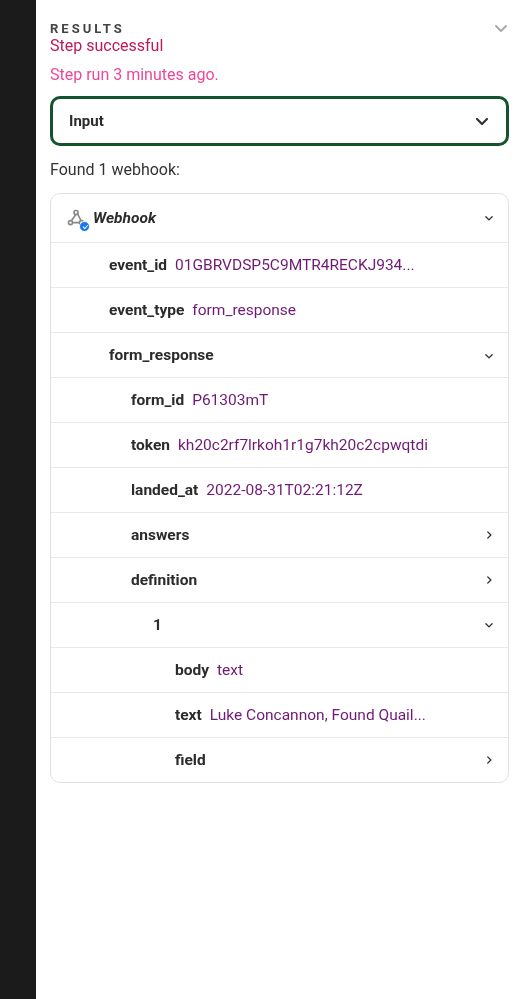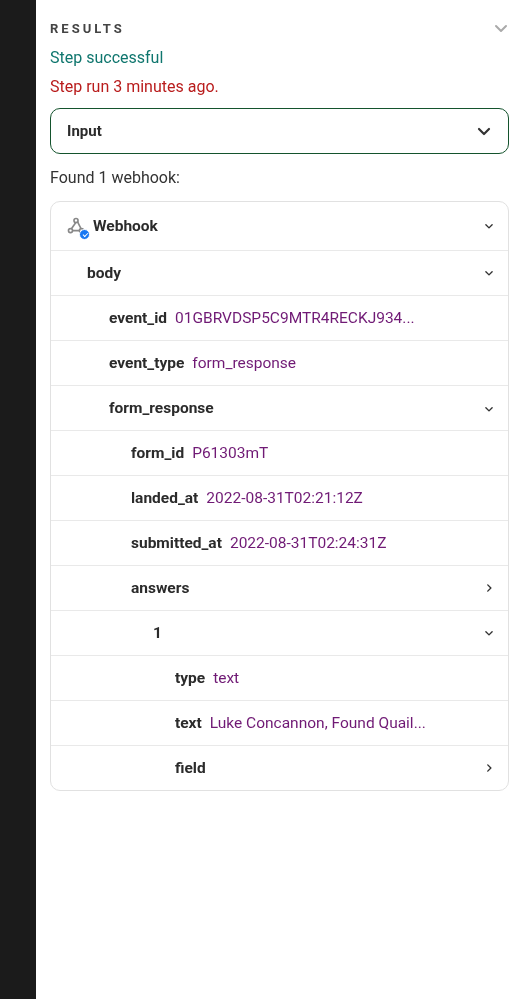--- a/index.html
+++ b/index.html
@@ -21,34 +21,33 @@
     padding: 20px 10px 0 14px;
   }
   .results-header {
     display: flex;
     justify-content: space-between;
     align-items: center;
     letter-spacing: 3px;
     font-size: 13px;
     font-weight: 700;
     color: #444;
-    margin-bottom: 12px;
   }
   .success {
-    color: #0f766e;
+    color: #be185d;
     font-size: 16px;
     margin-bottom: 10px;
   }
   .meta {
     font-size: 16px;
-    color: #b91c1c;
+    color: #ec4899;
     margin-bottom: 12px;
   }
   .input-box {
-    border: 1px solid #14532d;
+    border: 3px solid #14532d;
     border-radius: 10px;
     padding: 13px 16px;
     display: flex;
     justify-content: space-between;
     align-items: center;
     font-weight: 700;
     margin-bottom: 14px;
   }
   .found {
     font-size: 16px;
@@ -82,21 +81,21 @@
     text-overflow: ellipsis;
     white-space: nowrap;
     flex: 1;
   }
   .row .expander {
     margin-left: auto;
     flex: 0 0 auto;
     color: #555;
     padding-left: 6px;
   }
-  .d0 { padding-left: 14px; }
+  .d0 { padding-left: 14px; font-style: italic; }
   .d1 { padding-left: 36px; }
   .d2 { padding-left: 58px; align-items: flex-end; }
   .d3 { padding-left: 80px; }
   .d4 { padding-left: 102px; }
   .d5 { padding-left: 124px; }
   .chev-down, .chev-right, .chev-header {
     width: 16px; height: 16px;
     display: inline-block;
   }
   .chev-down svg, .chev-right svg, .chev-header svg { width: 100%; height: 100%; }
@@ -176,28 +175,20 @@
         <span class="webhook-badge"></span>
       </span>
       <span class="key">Webhook</span>
       <span class="expander chev-down">
         <svg viewBox="0 0 16 16">
             <path d="M3 6 l5 5 l5 -5" fill="none" stroke="#333" stroke-width="2.2" stroke-linecap="round" stroke-linejoin="round"></path>
           </svg>
       </span>
     </div>
 
-    <div class="row d1">
-      <span class="key">body</span>
-      <span class="expander chev-down">
-        <svg viewBox="0 0 16 16">
-            <path d="M3 6 l5 5 l5 -5" fill="none" stroke="#333" stroke-width="2.2" stroke-linecap="round" stroke-linejoin="round"></path>
-          </svg>
-      </span>
-    </div>
 
     <div class="row d2">
       <span class="key">event_id</span>
       <span class="val">01GBRVDSP5C9MTR4RECKJ934...</span>
     </div>
 
     <div class="row d2">
       <span class="key">event_type</span>
       <span class="val">form_response</span>
     </div>
@@ -209,53 +200,61 @@
             <path d="M3 6 l5 5 l5 -5" fill="none" stroke="#333" stroke-width="2.2" stroke-linecap="round" stroke-linejoin="round"></path>
           </svg>
       </span>
     </div>
 
     <div class="row d3">
       <span class="key">form_id</span>
       <span class="val">P61303mT</span>
     </div>
 
+    <div class="row d3">
+      <span class="key">token</span>
+      <span class="val">kh20c2rf7lrkoh1r1g7kh20c2cpwqtdi</span>
+    </div>
 
     <div class="row d3">
       <span class="key">landed_at</span>
       <span class="val">2022-08-31T02:21:12Z</span>
     </div>
 
-    <div class="row d3">
-      <span class="key">submitted_at</span>
-      <span class="val">2022-08-31T02:24:31Z</span>
-    </div>
 
     <div class="row d3">
       <span class="key">answers</span>
       <span class="expander chev-right">
         <svg viewBox="0 0 16 16">
             <path d="M6 3 l5 5 l-5 5" fill="none" stroke="#333" stroke-width="2.2" stroke-linecap="round" stroke-linejoin="round"></path>
           </svg>
       </span>
     </div>
 
+    <div class="row d3">
+      <span class="key">definition</span>
+      <span class="expander chev-right">
+        <svg viewBox="0 0 16 16">
+            <path d="M6 3 l5 5 l-5 5" fill="none" stroke="#333" stroke-width="2.2" stroke-linecap="round" stroke-linejoin="round"></path>
+          </svg>
+      </span>
+    </div>
 
 
     <div class="row d4">
       <span class="key">1</span>
       <span class="expander chev-down">
         <svg viewBox="0 0 16 16">
             <path d="M3 6 l5 5 l5 -5" fill="none" stroke="#333" stroke-width="2.2" stroke-linecap="round" stroke-linejoin="round"></path>
           </svg>
       </span>
     </div>
 
     <div class="row d5">
-      <span class="key">type</span>
+      <span class="key">body</span>
       <span class="val">text</span>
     </div>
 
     <div class="row d5">
       <span class="key">text</span>
       <span class="val">Luke Concannon, Found Quail...</span>
     </div>
 
     <div class="row d5">
       <span class="key">field</span>

